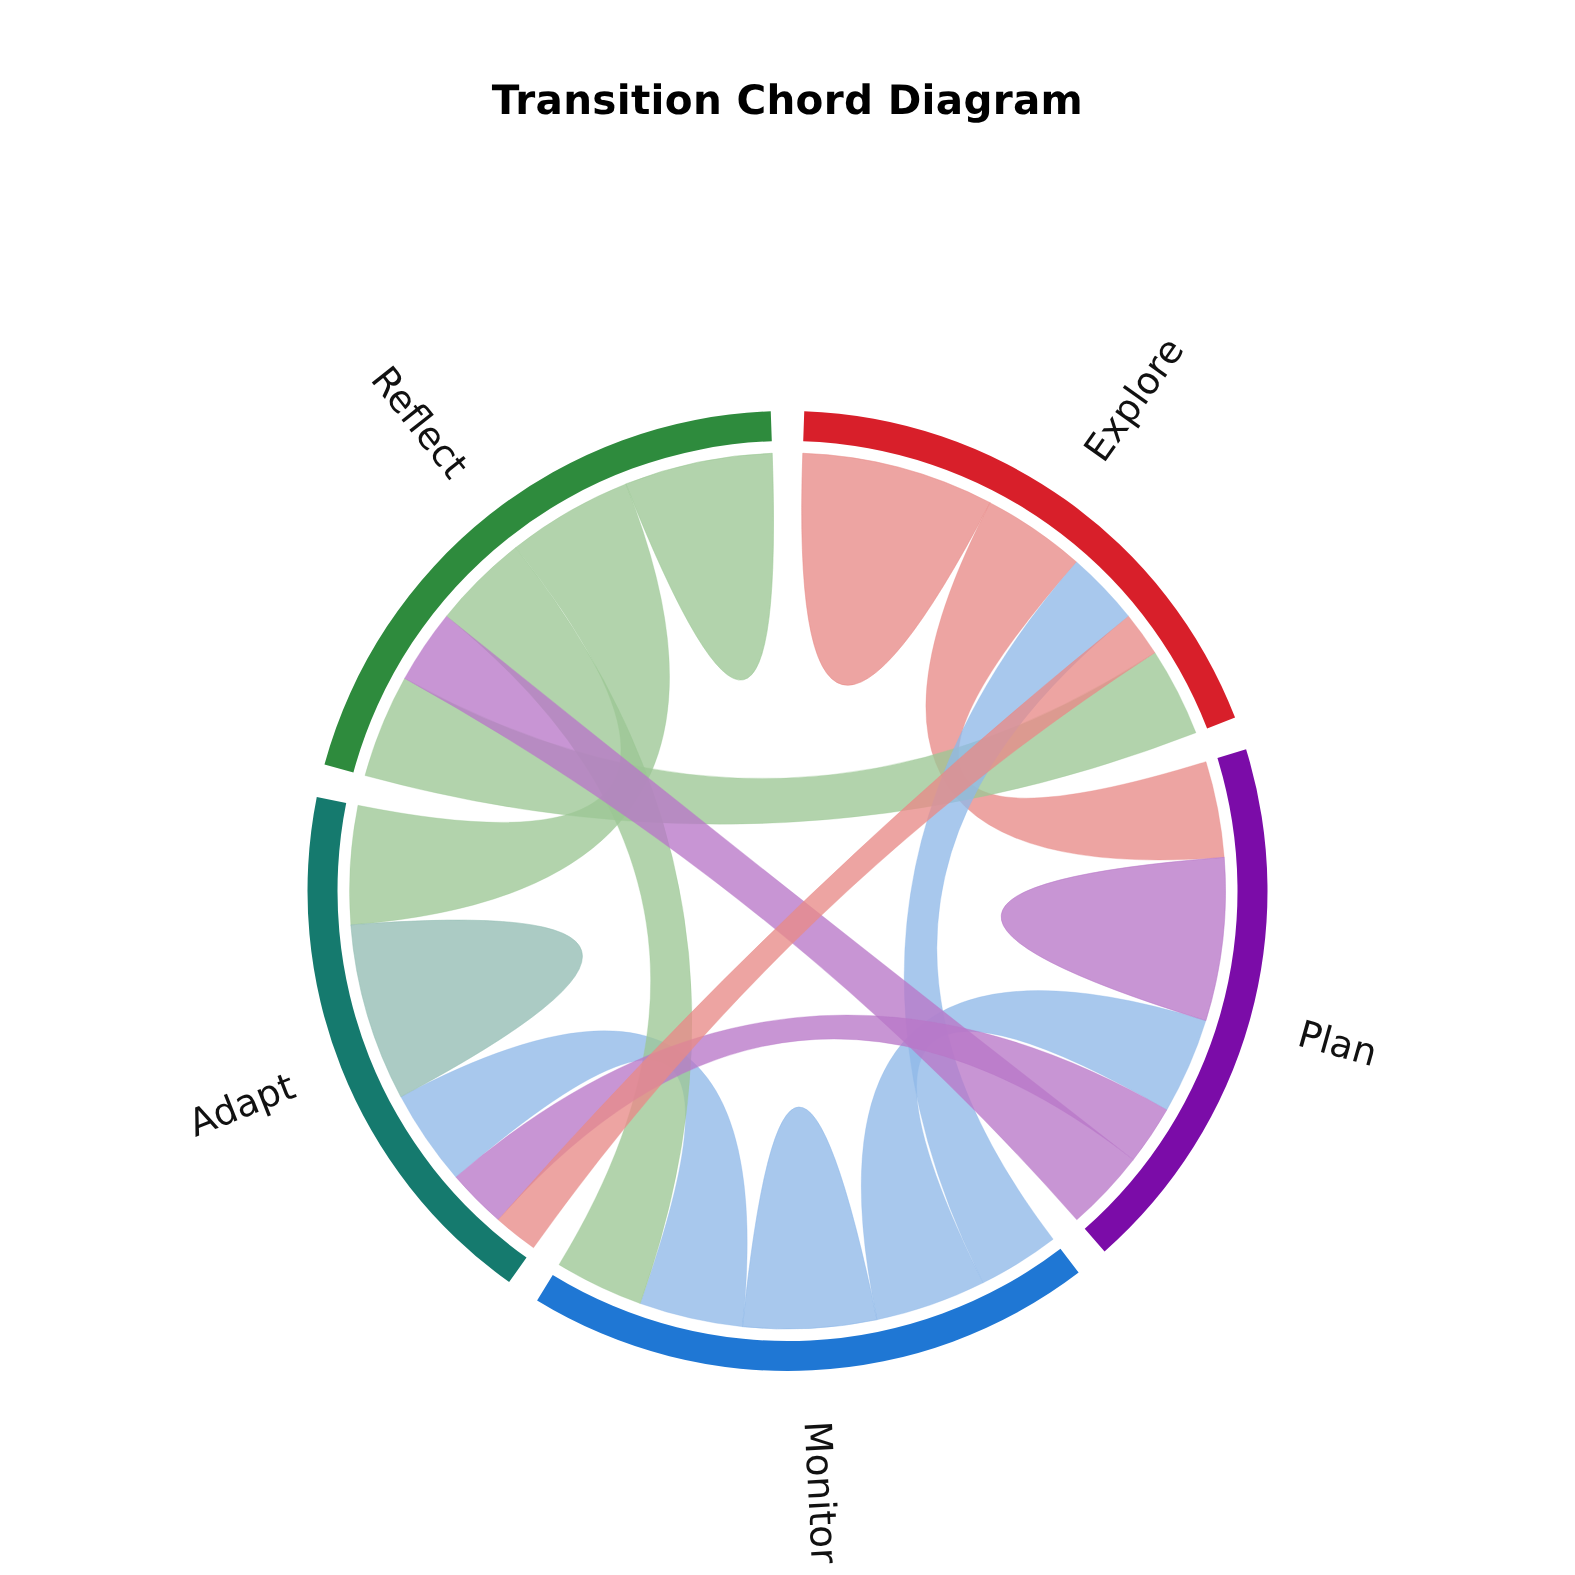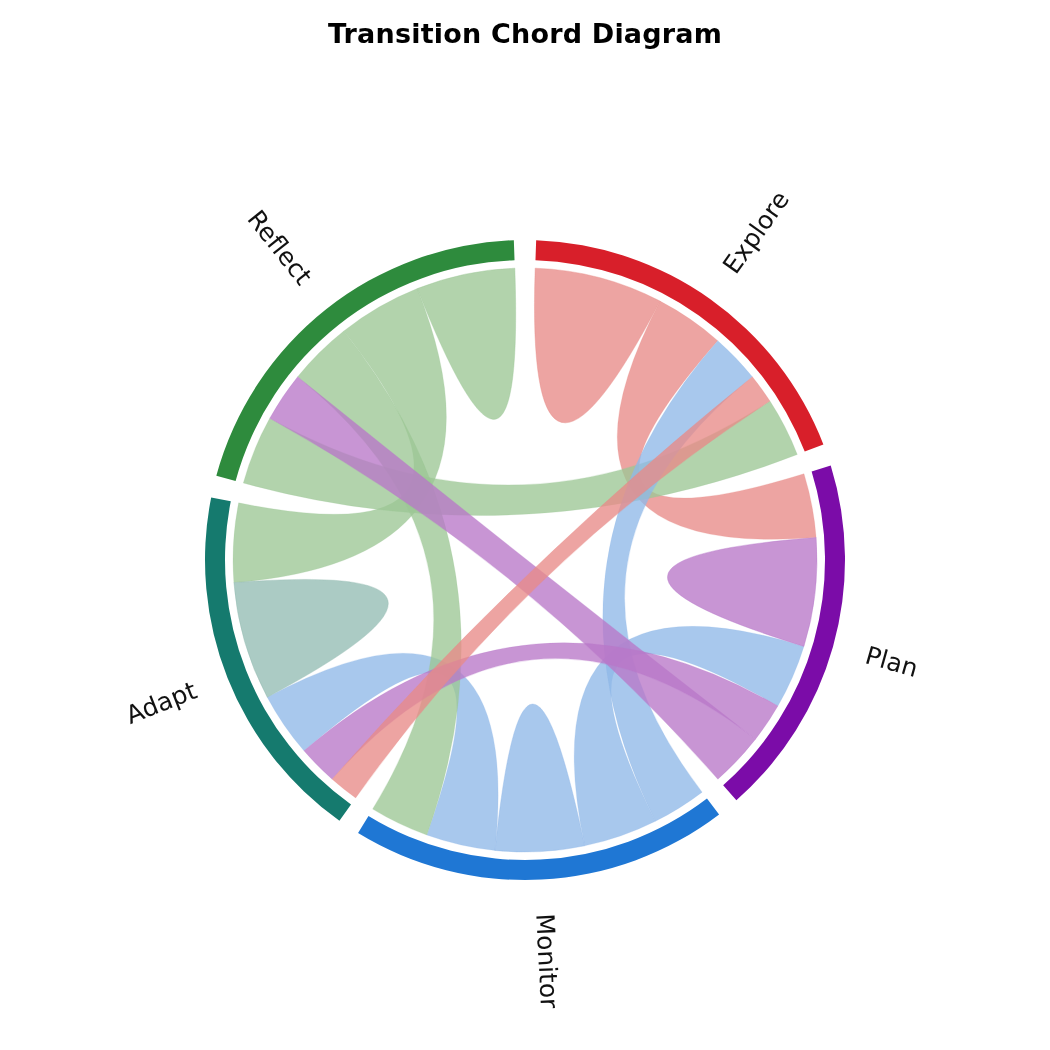--- a/index.html
+++ b/index.html
@@ -11,20 +11,21 @@
     width: 1050px;
     height: 1050px;
     font-family: "DejaVu Sans", "Liberation Sans", sans-serif;
     overflow: hidden;
   }
   #figure {
     position: relative;
     width: 1050px;
     height: 902px;
     background: #ffffff;
+    margin-top: 34px;
   }
   #chart-title {
     position: absolute;
     top: 18px;
     left: 0;
     width: 1050px;
     text-align: center;
     font-family: "DejaVu Sans", "Liberation Sans", sans-serif;
     font-size: 27px;
     font-weight: bold;

